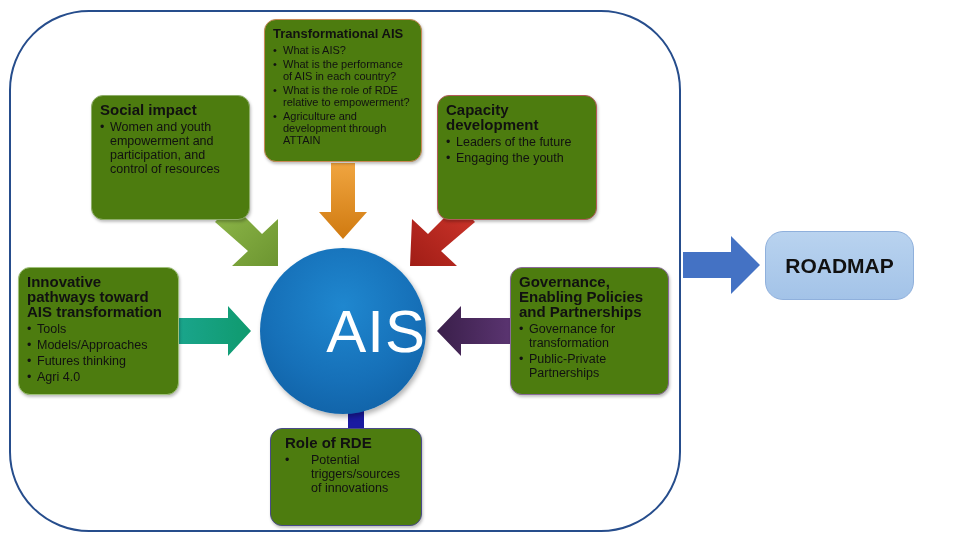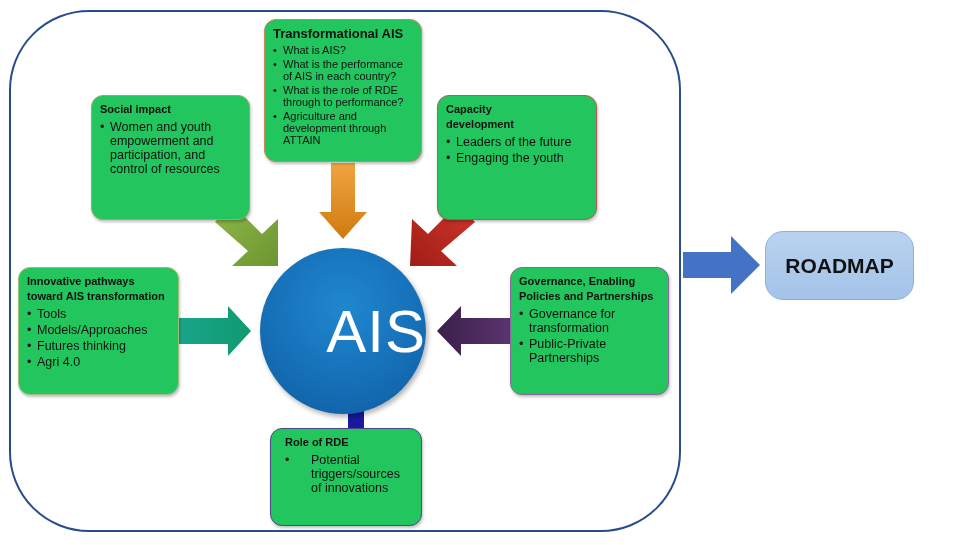--- a/index.html
+++ b/index.html
@@ -1,19 +1,19 @@
 <!DOCTYPE html>
 <html><head>
 <meta charset="utf-8">
 <style>
   html, body { margin:0; padding:0; background:#ffffff; }
   body { width:960px; height:545px; position:relative; overflow:hidden; font-family:"Liberation Sans", sans-serif; color:#111; }
   .outer { position:absolute; left:9px; top:10px; width:672px; height:522px; border:2.5px solid #264d8c; border-radius:80px; box-sizing:border-box; }
-  .box { position:absolute; background:#22c55e; border-radius:12px; box-sizing:border-box; padding:6px 8px; box-shadow:1px 2px 3px rgba(0,0,0,0.25); }
-  .box .title { font-weight:bold; font-size:11px; line-height:15px; margin-bottom:3px; }
+  .box { position:absolute; background:#4d7c0f; border-radius:12px; box-sizing:border-box; padding:6px 8px; box-shadow:1px 2px 3px rgba(0,0,0,0.25); }
+  .box .title { font-weight:bold; font-size:15px; line-height:15px; margin-bottom:3px; }
   .box ul { list-style:none; margin:0; padding:0; }
   .box li { position:relative; padding-left:10px; font-size:12.5px; line-height:14px; margin-bottom:2px; }
   .box li::before { content:"•"; position:absolute; left:0; top:0; }
   .small li { font-size:11px; line-height:12px; }
   .small .title { font-size:13px; }
   svg.arrows { position:absolute; left:0; top:0; }
   .circle { position:absolute; left:260px; top:248px; width:166px; height:166px; border-radius:50%;
     background:radial-gradient(circle at 50% 35%, #1f87cf 0%, #1670b8 55%, #0e5b9e 100%);
     box-shadow:2px 3px 5px rgba(0,0,0,0.3); display:flex; align-items:center; justify-content:flex-end; }
   .circle span { color:#fff; font-size:60px; font-family:"Liberation Sans", sans-serif; letter-spacing:1px; }
@@ -68,21 +68,21 @@
 
 <div class="circle">
   <span>AIS</span>
 </div>
 
 <div class="box small" style="left:264px;top:19px;width:158px;height:143px;border:1.5px solid #c98a58;">
   <div class="title">Transformational AIS</div>
   <ul>
     <li>What is AIS?</li>
     <li>What is the performance of AIS in each country?</li>
-    <li>What is the role of RDE through to performance?</li>
+    <li>What is the role of RDE relative to empowerment?</li>
     <li>Agriculture and development through ATTAIN</li>
   </ul>
 </div>
 
 <div class="box" style="left:91px;top:95px;width:159px;height:125px;border:1.5px solid #8fae6a;">
   <div class="title">Social impact</div>
   <ul>
     <li>Women and youth empowerment and participation, and control of resources</li>
   </ul>
 </div>

